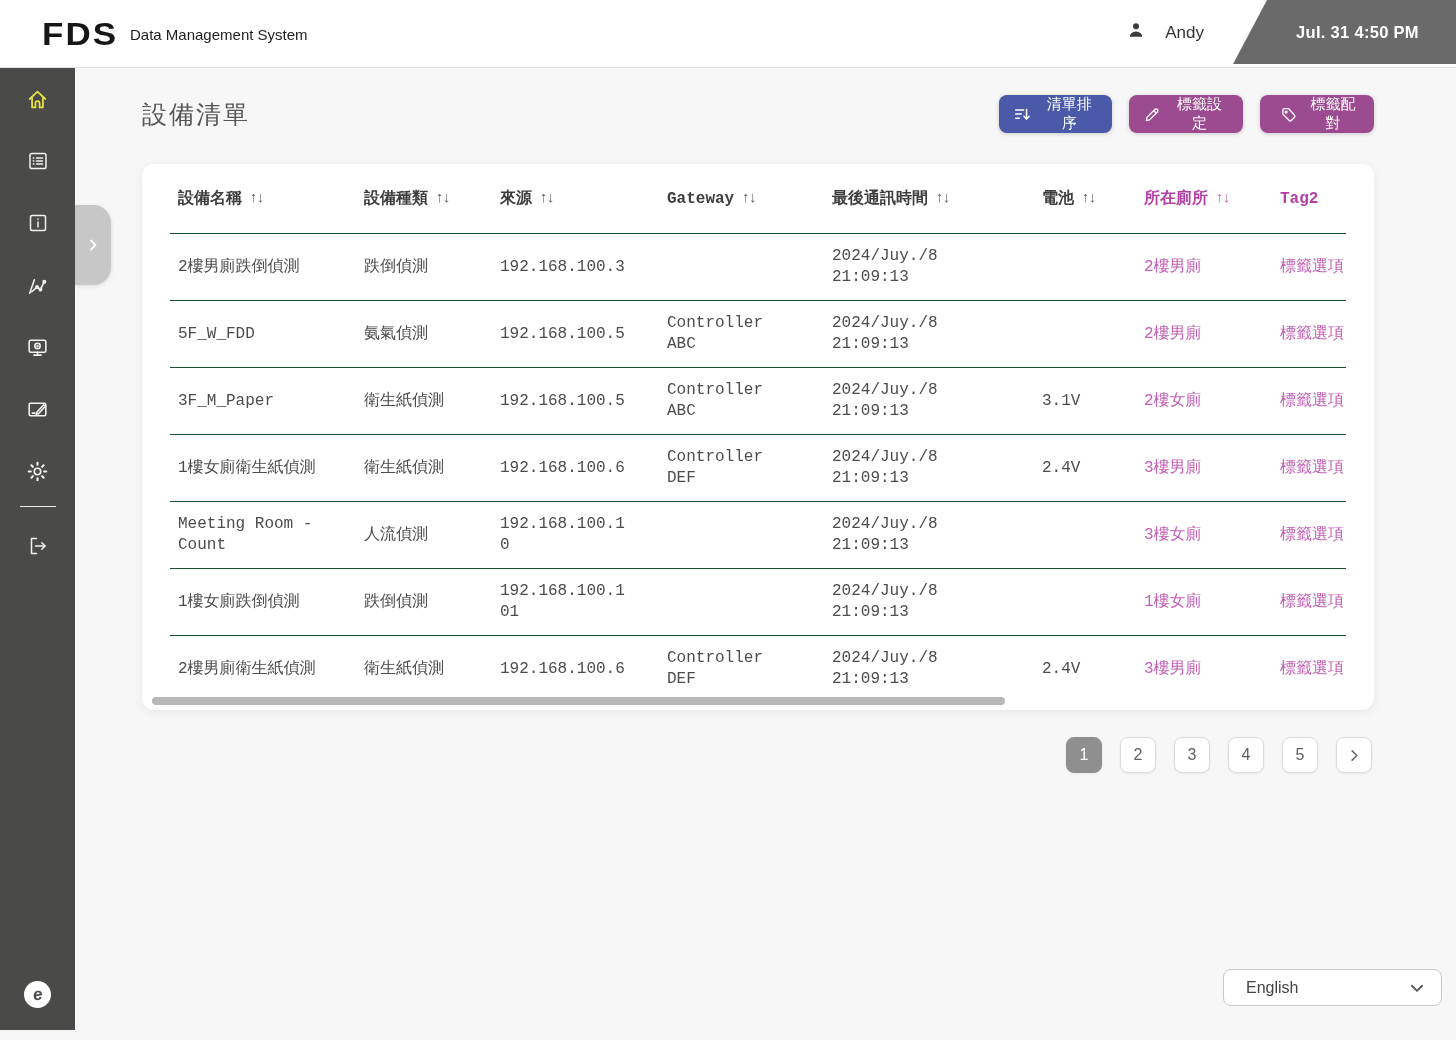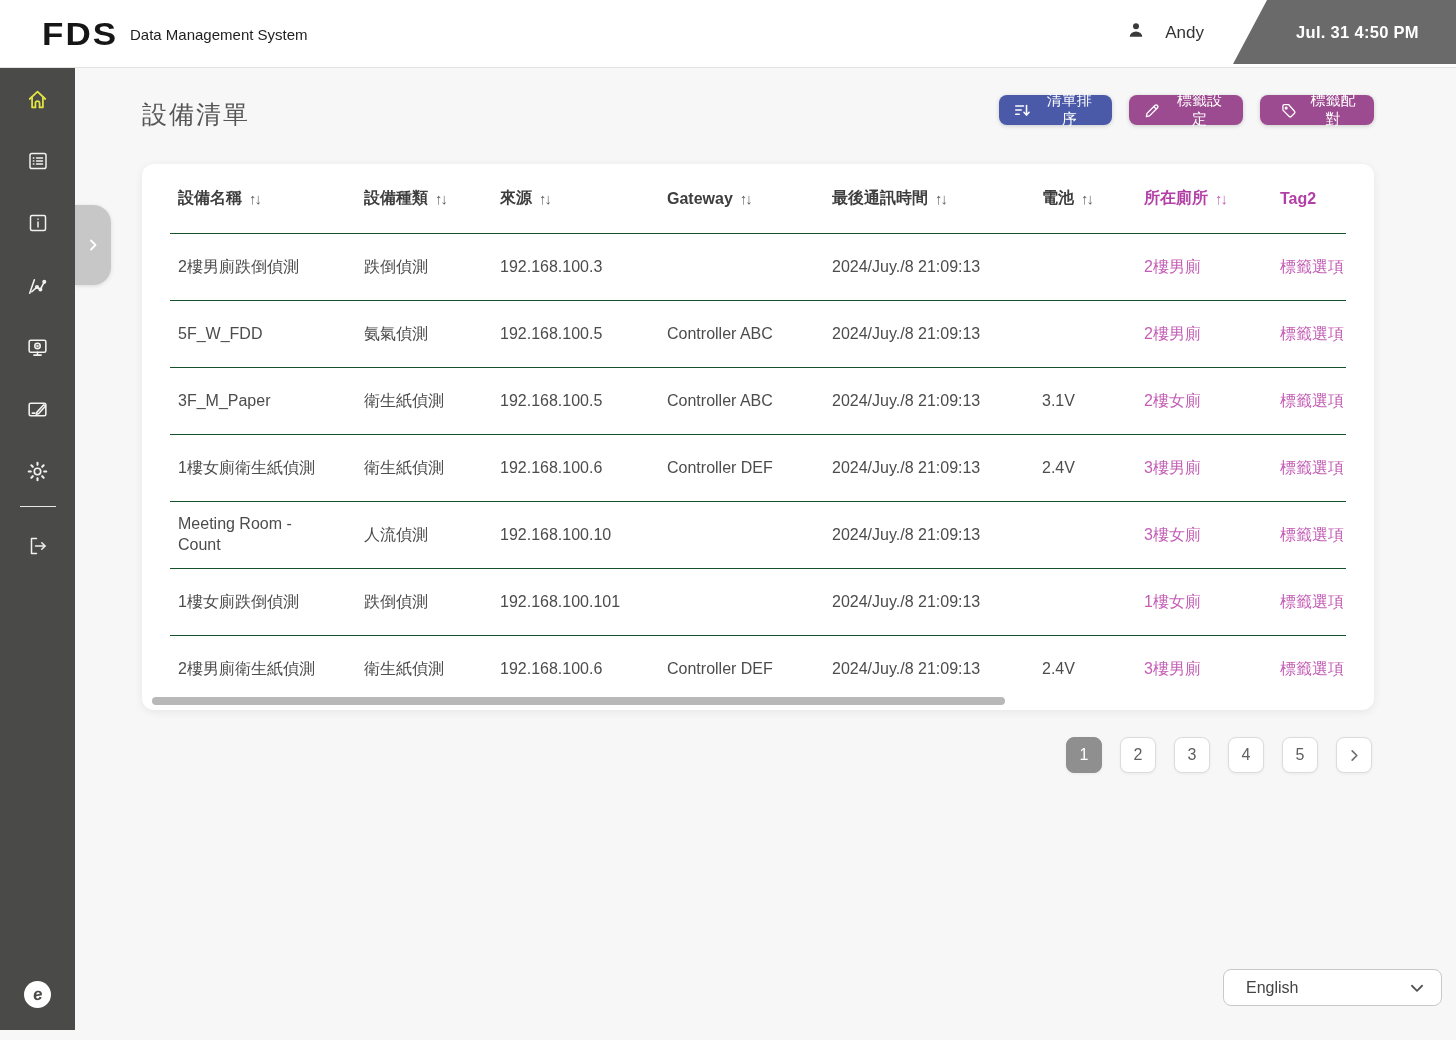--- a/index.html
+++ b/index.html
@@ -21,29 +21,29 @@
   .side-divider { width:36px; border-top:1.5px solid #e8e8e8; margin:4px 0 8px 0; }
   .side-bottom { position:absolute; bottom:22px; left:0; width:75px; display:flex; justify-content:center; }
   .brand-circle { width:27px; height:27px; background:#fff; border-radius:50%; display:flex; align-items:center; justify-content:center; }
   .brand-circle span { font-size:17px; font-weight:800; font-style:italic; color:#4a4a48; transform:rotate(-8deg); line-height:1; }
 
   
   .expand-handle { position:absolute; left:75px; top:205px; width:36px; height:80px; background:#c7c7c7; border-radius:0 18px 18px 0; z-index:10; display:flex; align-items:center; justify-content:center; cursor:pointer; box-shadow:0 1px 4px rgba(0,0,0,.12); }
 
   
   .page-title { position:absolute; left:142px; top:98px; font-size:25px; font-weight:500; letter-spacing:2px; color:#565656; }
-  .btn { position:absolute; top:95px; height:30px; border:none; border-radius:8px; color:#fff; font-size:15px; font-family:inherit; display:flex; align-items:center; justify-content:center; gap:9px; cursor:pointer; box-shadow:0 1px 4px rgba(0,0,0,.18); padding:0 14px; }
+  .btn { position:absolute; top:95px; height:38px; border:none; border-radius:8px; color:#fff; font-size:15px; font-family:inherit; display:flex; align-items:center; justify-content:center; gap:9px; cursor:pointer; box-shadow:0 1px 4px rgba(0,0,0,.18); padding:0 14px; }
   .btn-sort { left:999px; width:113px; background:#4a5aa8; }
   .btn-tagset { left:1129px; width:114px; background:#9d4b90; }
   .btn-tagpair { left:1260px; width:114px; background:#9d4b90;padding-left:20px; }
 
   
   .card { position:absolute; left:142px; top:164px; width:1232px; height:546px; background:#fff; border-radius:12px; box-shadow:0 2px 10px rgba(0,0,0,.07); z-index:5; }
   .table-clip { position:absolute; left:28px; top:0; width:1176px; height:537px; overflow:hidden; }
-  .header-row, .tr { display:grid; grid-template-columns:186px 136px 167px 165px 210px 102px 136px 140px; width:1242px; }
+  .header-row, .tr { display:grid; grid-template-columns:186px 136px 167px 165px 210px 102px 136px 140px; width:1242px;font-family:Liberation Mono, monospace; }
   .header-row { height:69px; align-items:center; }
   .th { font-size:16px; font-weight:700; color:#3e3e3e; padding-left:8px; display:flex; align-items:center; white-space:nowrap; cursor:pointer; }
   .th .sort { font-weight:400; font-size:15px; margin-left:7px; letter-spacing:-2px; opacity:.8; }
   .th.accent { color:#b23fa5; }
   .tr { min-height:67px; border-top:1px solid #14532d; align-items:center; }
   .td { font-size:16px; color:#4c4c4c; padding:8px 30px 8px 8px; line-height:1.3; white-space:normal; word-break:break-word; }
   .td.accent { color:#c45fb5; cursor:pointer; white-space:nowrap; padding-right:0; }
   .scroll-thumb { position:absolute; left:10px; bottom:5px; width:853px; height:8px; background:#b8b8b8; border-radius:4px; cursor:pointer; }
 
   

